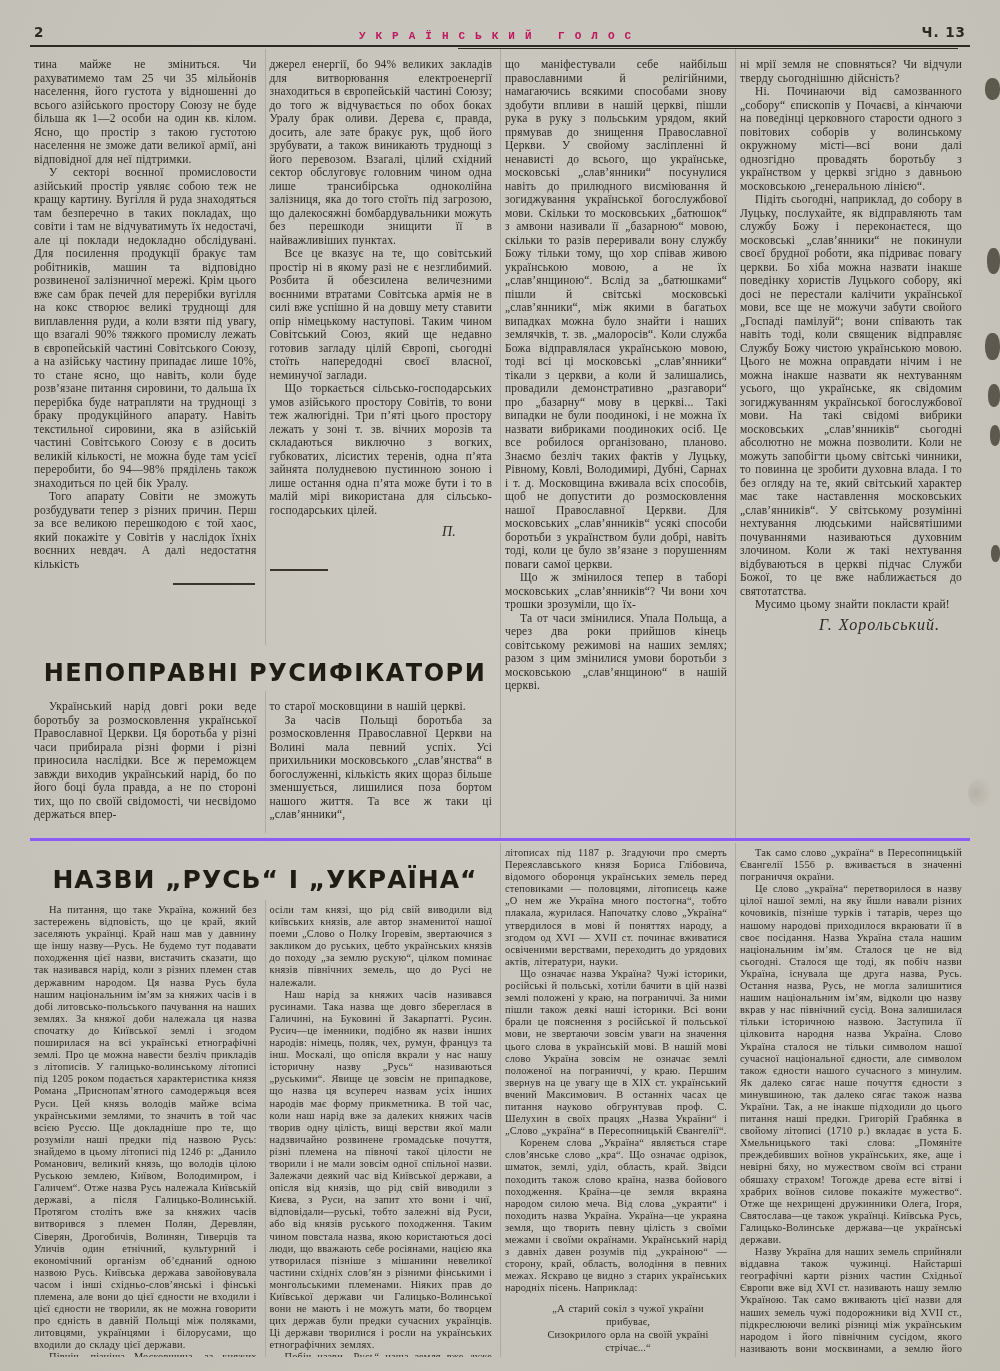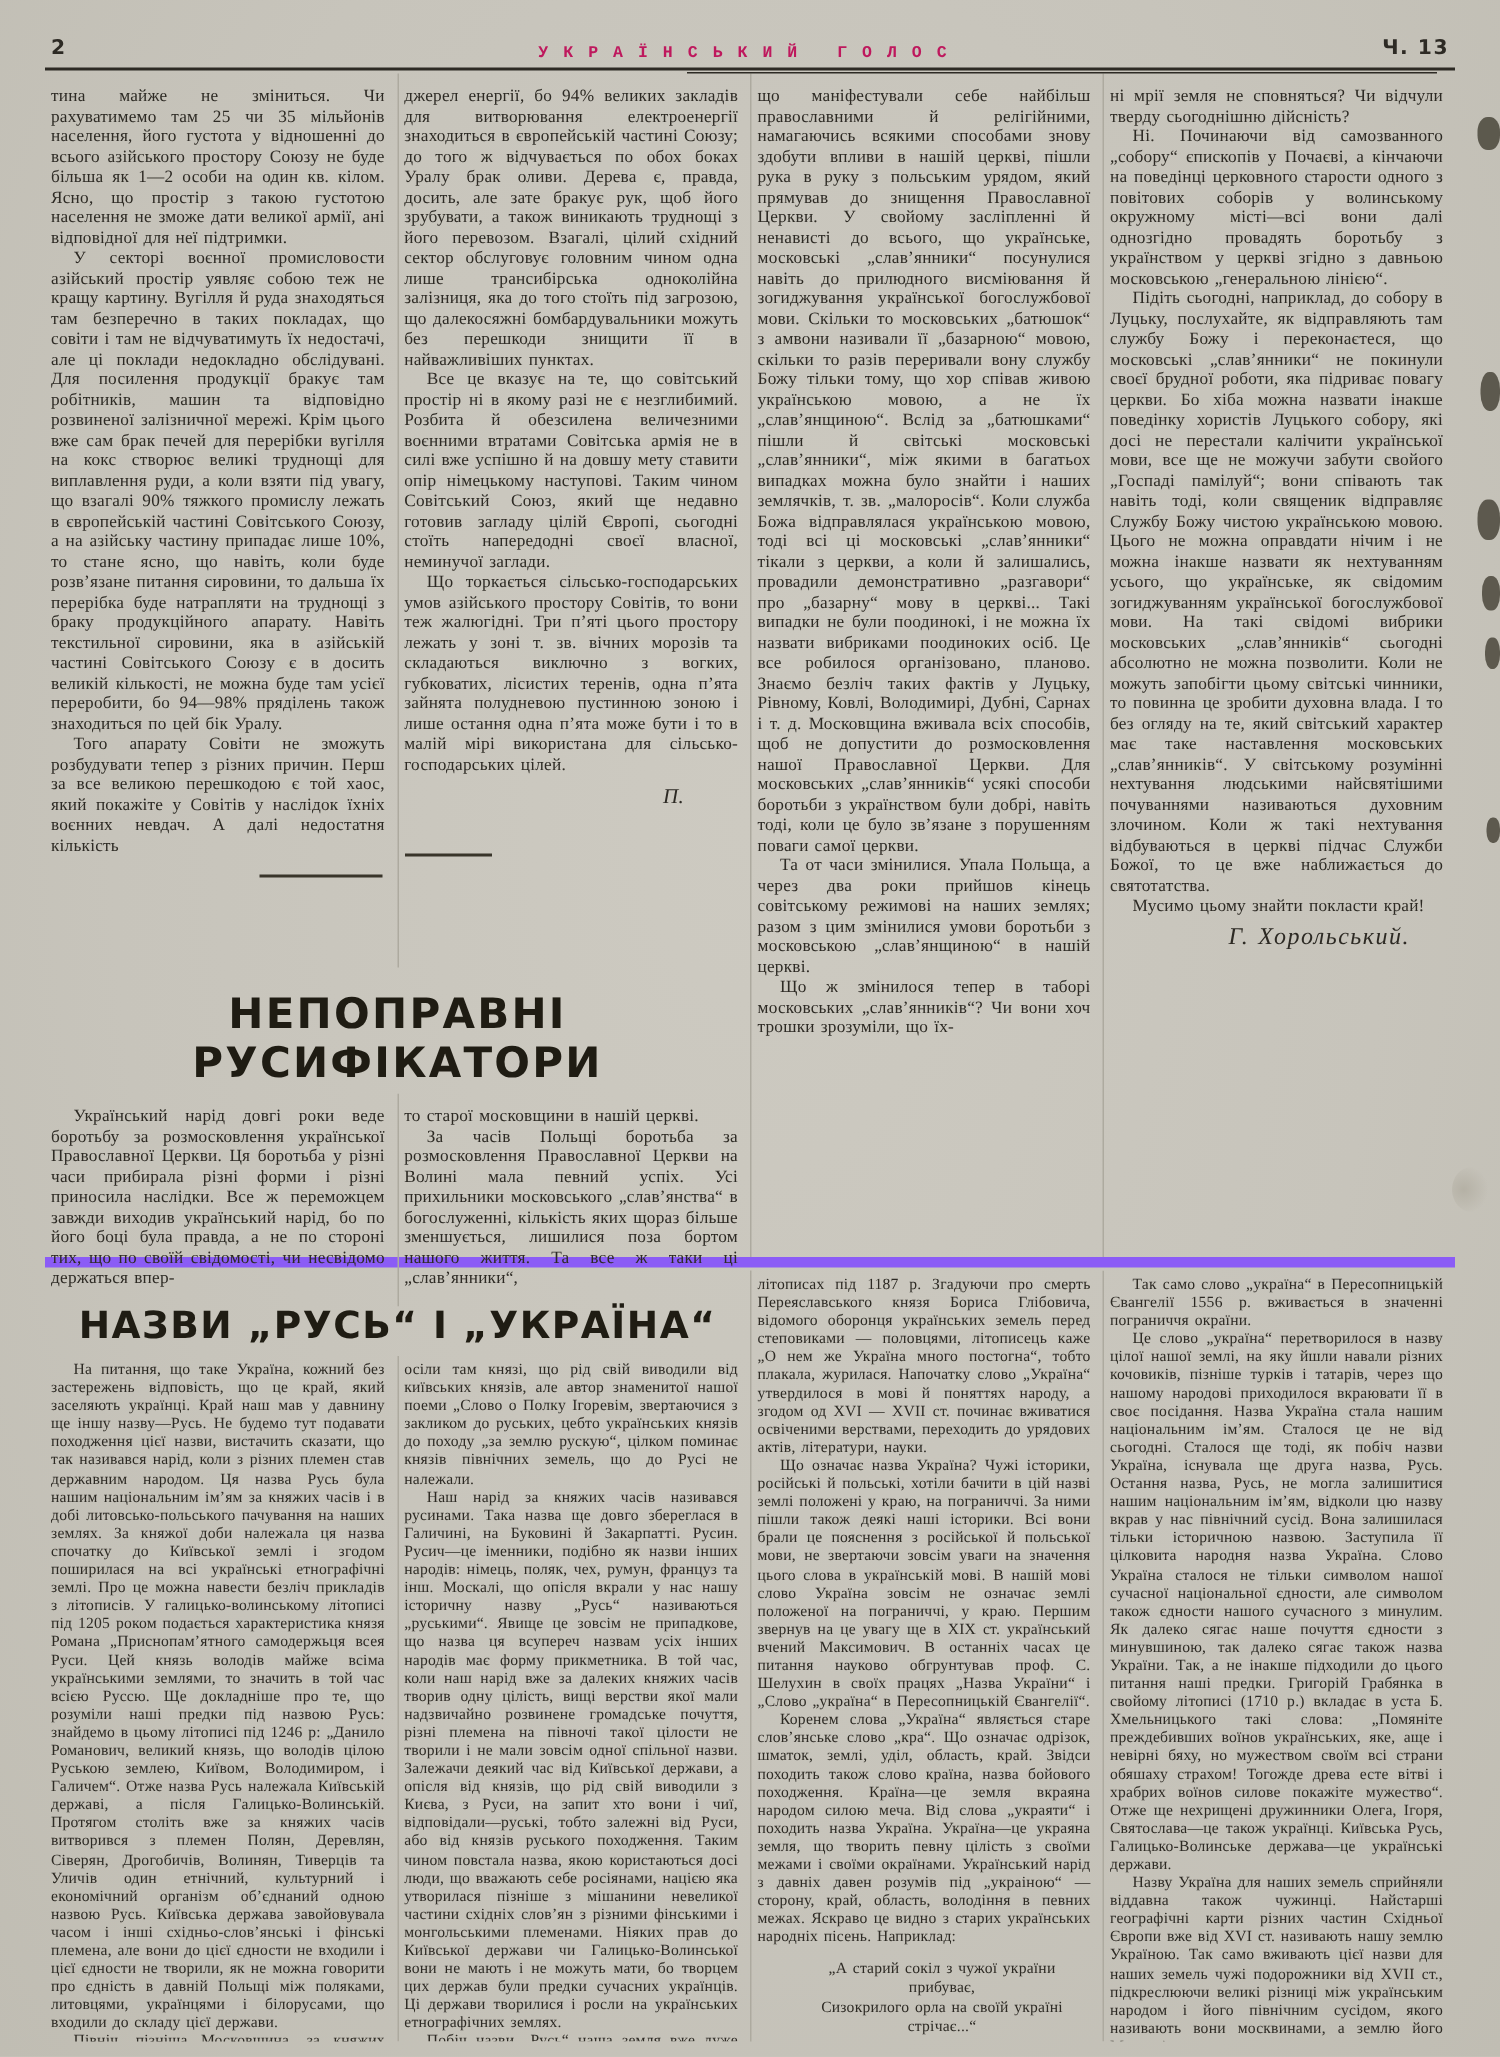--- a/index.html
+++ b/index.html
@@ -19,28 +19,28 @@
     font-family:Liberation Mono, monospace;font-size:11px;font-weight:bold;letter-spacing:10px;color:#be185d}
   .title-underline{position:absolute;left:428px;right:12px;bottom:-4px;height:1.5px;background:#2d2a24}
   
   .cols{display:flex}
   .col{flex:1;box-sizing:border-box;padding:9px 8px 0 4px;text-align:justify;overflow:hidden}
   .col + .col{border-left:1px solid #adaa9f}
   p{margin:0;text-indent:15px;letter-spacing:0.15px;word-spacing:1px}
   .cont p:first-child{text-indent:0}
   .top .col{font-size:11.5px;line-height:13.5px}
   
-  .top{display:flex;height:789px;border-bottom:7px solid #8b5cf6;margin-top:2px}
+  .top{display:flex;height:789px;border-bottom:3px solid #8b5cf6;margin-top:2px}
   .half{width:50%;box-sizing:border-box}
   .half.rgt{border-left:1px solid #adaa9f}
   .a1{height:596px}
   .a2{height:142px;overflow:hidden}
   .full{height:100%}
   h2{font-family:"DejaVu Sans",sans-serif;text-align:center;font-weight:bold;color:#1f1c13;text-indent:0}
-  .h-rus{font-size:28px;letter-spacing:1.5px;margin:14px 0 4px}
+  .h-rus{font-size:24px;letter-spacing:1.5px;margin:14px 0 4px}
   .h-naz{font-size:25px;letter-spacing:1px;margin:22px 0 6px}
   .byline{font-style:italic;text-align:right;text-indent:0;margin:0}
   .sig-p{font-size:14px;padding:8px 36px 0 0}
   .sig-khor{font-size:16px;letter-spacing:1px;padding:6px 22px 0 0}
   .end-rule{height:2px;background:#39352a}
   .er-right{width:82px;margin:12px 2px 0 auto}
   .er-left{width:58px;margin:30px auto 0 0}
   .bottom{display:flex;height:514px;margin-top:2px}
   .bottom .half{display:flex;flex-direction:column}
   .bottom .cols{flex:1;overflow:hidden}
@@ -100,22 +100,22 @@
             </div>
         </div>
       </div>
     </div>
 
     <div class="half rgt">
       <div class="cols full">
         <div class="col cont">
           <div>
               <p>що маніфестували себе найбільш православними й релігійними, намагаючись всякими способами знову здобути впливи в нашій церкві, пішли рука в руку з польським урядом, який прямував до знищення Православної Церкви. У свойому засліпленні й ненависті до всього, що українське, московські „слав’янники“ посунулися навіть до прилюдного висміювання й зогиджування української богослужбової мови. Скільки то московських „батюшок“ з амвони називали її „базарною“ мовою, скільки то разів переривали вону службу Божу тільки тому, що хор співав живою українською мовою, а не їх „слав’янщиною“. Вслід за „батюшками“ пішли й світські московські „слав’янники“, між якими в багатьох випадках можна було знайти і наших землячків, т. зв. „малоросів“. Коли служба Божа відправлялася українською мовою, тоді всі ці московські „слав’янники“ тікали з церкви, а коли й залишались, провадили демонстративно „разгавори“ про „базарну“ мову в церкві... Такі випадки не були поодинокі, і не можна їх назвати вибриками поодиноких осіб. Це все робилося організовано, планово. Знаємо безліч таких фактів у Луцьку, Рівному, Ковлі, Володимирі, Дубні, Сарнах і т. д. Московщина вживала всіх способів, щоб не допустити до розмосковлення нашої Православної Церкви. Для московських „слав’янників“ усякі способи боротьби з українством були добрі, навіть тоді, коли це було зв’язане з порушенням поваги самої церкви.</p>
+              <p>Що ж змінилося тепер в таборі московських „слав’янників“? Чи вони хоч трошки зрозуміли, що їх-</p>
               <p>Та от часи змінилися. Упала Польща, а через два роки прийшов кінець совітському режимові на наших землях; разом з цим змінилися умови боротьби з московською „слав’янщиною“ в нашій церкві.</p>
-              <p>Що ж змінилося тепер в таборі московських „слав’янників“? Чи вони хоч трошки зрозуміли, що їх-</p>
             </div>
         </div>
         <div class="col cont">
           <div>
               <p>ні мрії земля не сповняться? Чи відчули тверду сьогоднішню дійсність?</p>
               <p>Ні. Починаючи від самозванного „собору“ єпископів у Почаєві, а кінчаючи на поведінці церковного старости одного з повітових соборів у волинському окружному місті—всі вони далі однозгідно провадять боротьбу з українством у церкві згідно з давньою московською „генеральною лінією“.</p>
               <p>Підіть сьогодні, наприклад, до собору в Луцьку, послухайте, як відправляють там службу Божу і переконаєтеся, що московські „слав’янники“ не покинули своєї брудної роботи, яка підриває повагу церкви. Бо хіба можна назвати інакше поведінку хористів Луцького собору, які досі не перестали калічити української мови, все ще не можучи забути свойого „Госпаді памілуй“; вони співають так навіть тоді, коли священик відправляє Службу Божу чистою українською мовою. Цього не можна оправдати нічим і не можна інакше назвати як нехтуванням усього, що українське, як свідомим зогиджуванням української богослужбової мови. На такі свідомі вибрики московських „слав’янників“ сьогодні абсолютно не можна позволити. Коли не можуть запобігти цьому світські чинники, то повинна це зробити духовна влада. І то без огляду на те, який світський характер має таке наставлення московських „слав’янників“. У світському розумінні нехтування людськими найсвятішими почуваннями називаються духовним злочином. Коли ж такі нехтування відбуваються в церкві підчас Служби Божої, то це вже наближається до святотатства.</p>
               <p>Мусимо цьому знайти покласти край!</p>
             </div>
           <p class="byline sig-khor">Г. Хорольський.</p>

